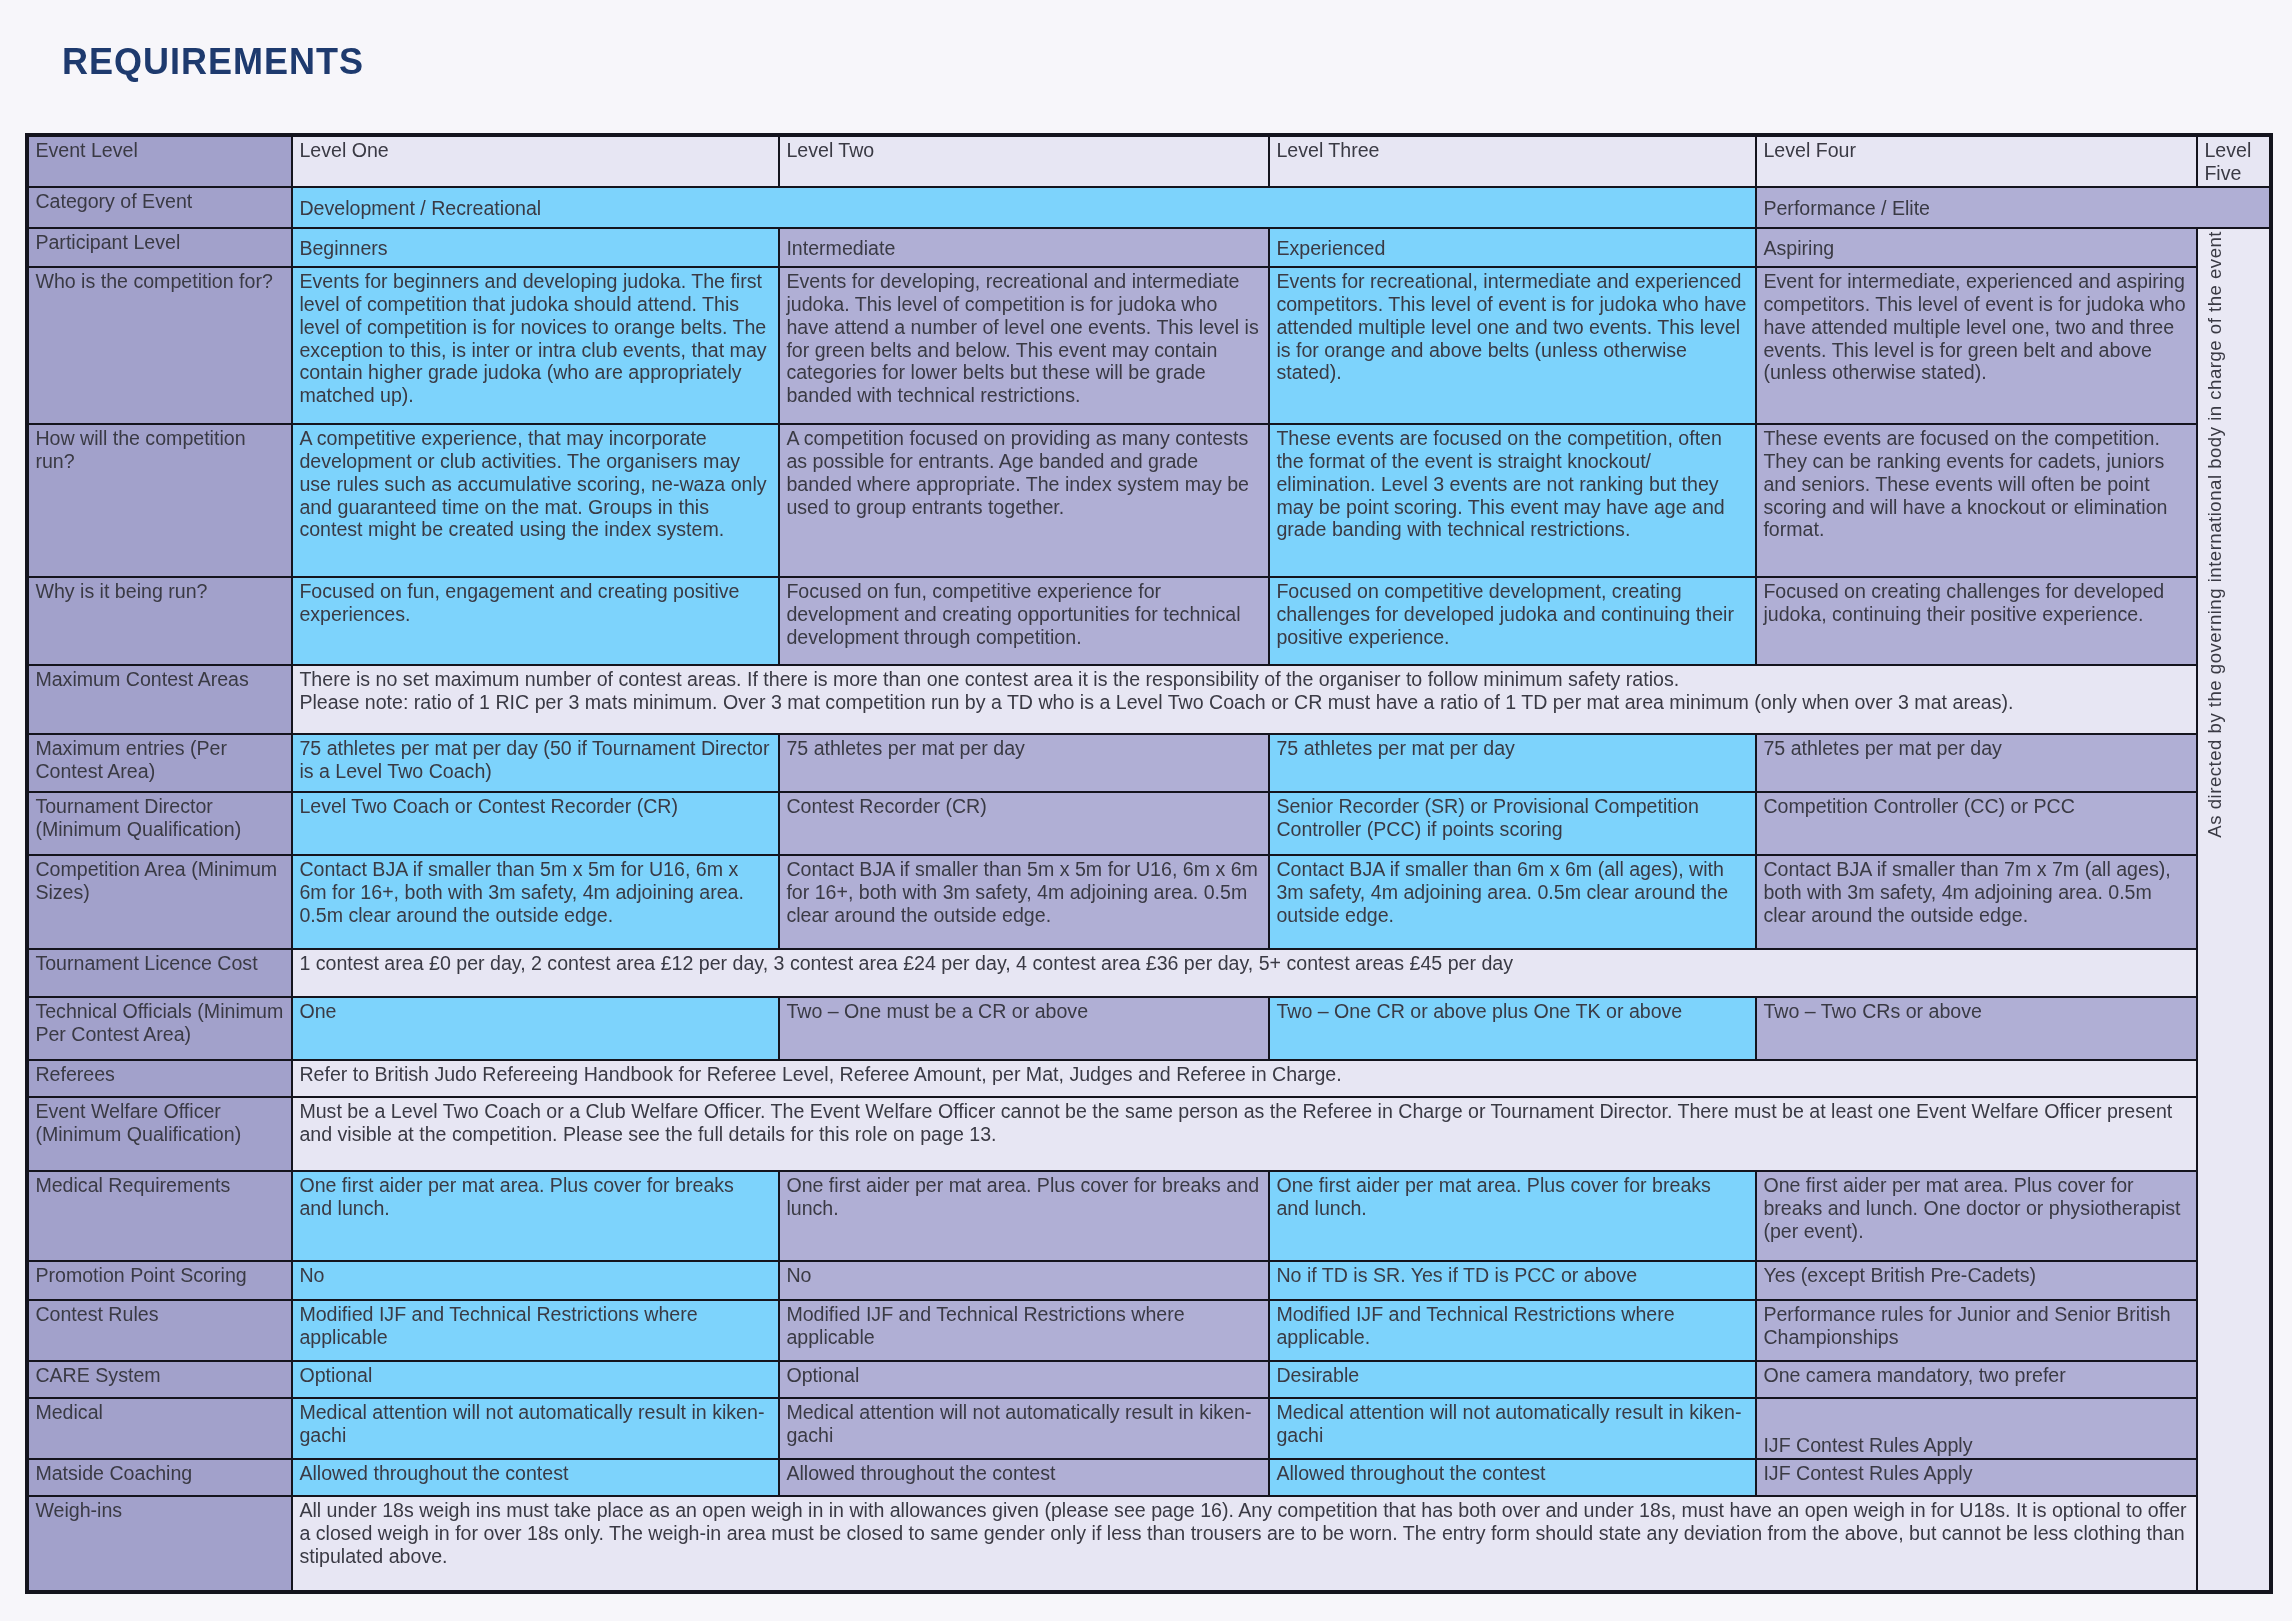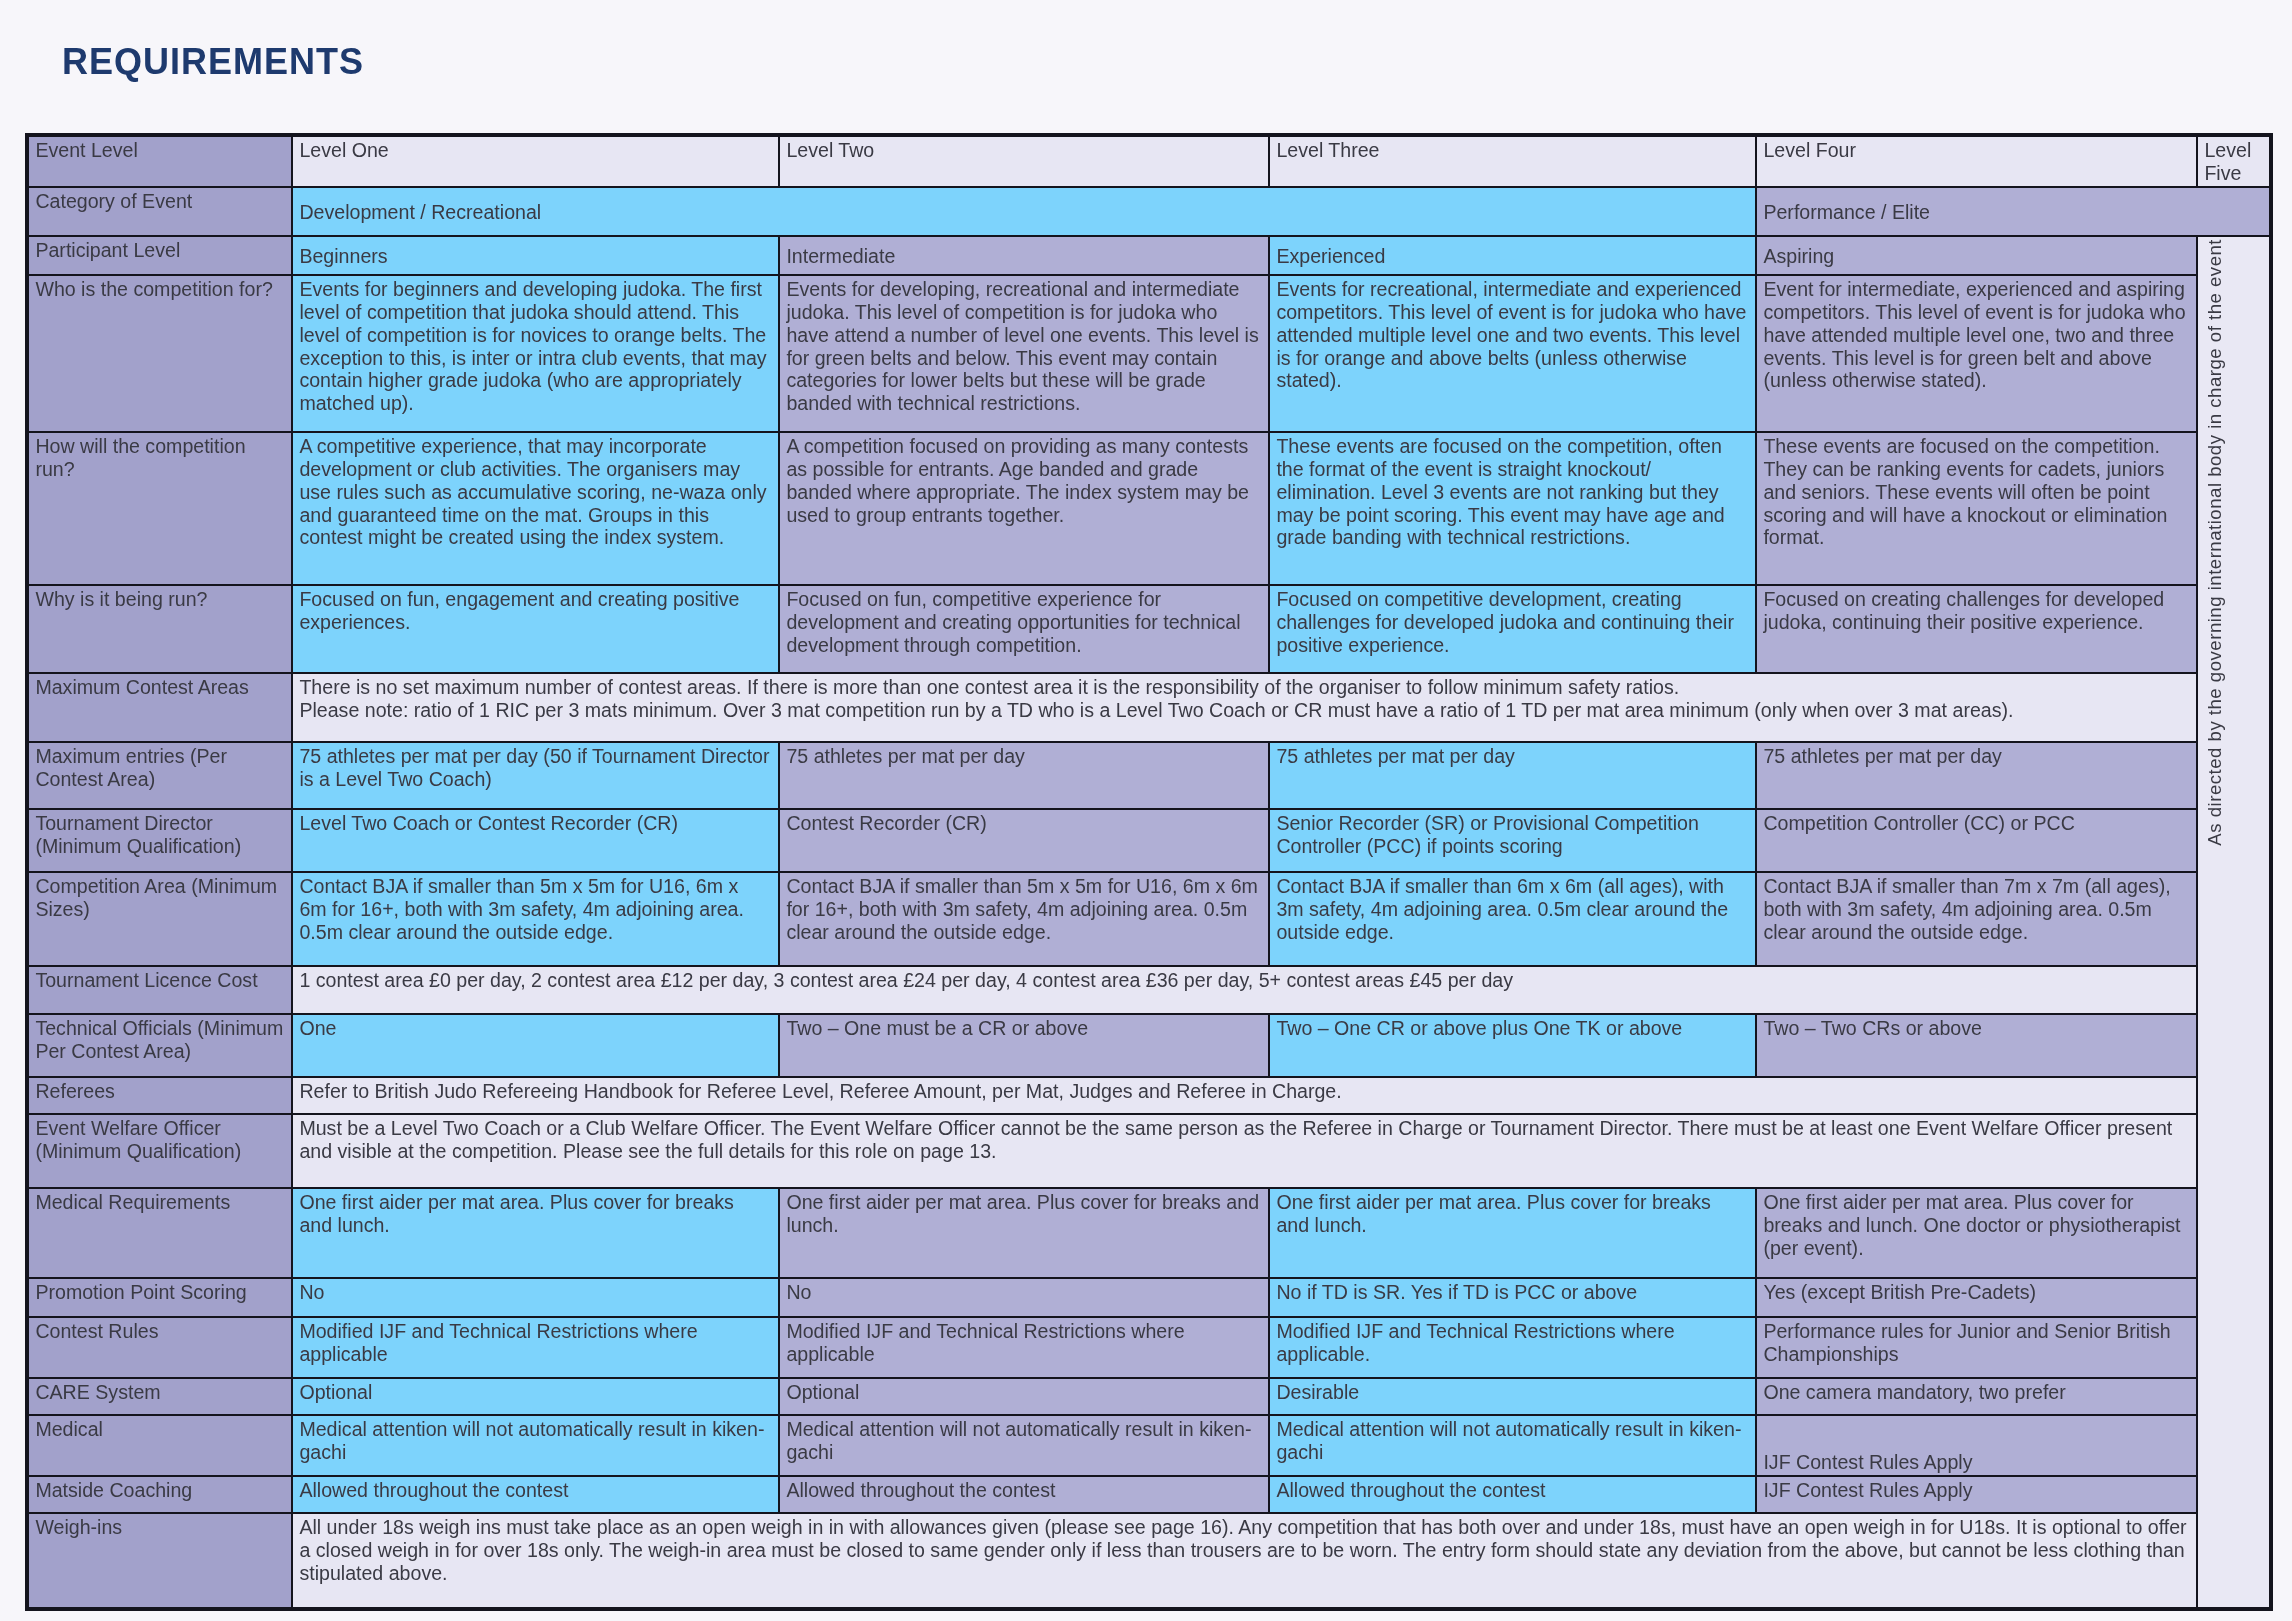--- a/index.html
+++ b/index.html
@@ -61,21 +61,21 @@
   <tbody>
       <tr style="height:43px">
     <th class="lbl">Event Level</th>
     <th class="hdr">Level One</th>
     <th class="hdr">Level Two</th>
     <th class="hdr">Level Three</th>
     <th class="hdr">Level Four</th>
     <th class="hdr">Level Five</th>
   </tr>
 
-  <tr style="height:49px">
+  <tr style="height:41px">
     <td class="lbl">Category of Event</td>
     <td class="light" colspan="3" style="vertical-align:middle">Development / Recreational</td>
     <td class="med" colspan="2" style="vertical-align:middle">Performance / Elite</td>
   </tr>
 
   <tr style="height:39px">
     <td class="lbl">Participant Level</td>
     <td class="light" style="vertical-align:middle">Beginners</td>
     <td class="med" style="vertical-align:middle">Intermediate</td>
     <td class="light" style="vertical-align:middle">Experienced</td>
@@ -110,21 +110,21 @@
   </tr>
 
   <tr style="height:69px">
     <td class="lbl">Maximum Contest Areas</td>
     <td class="full" colspan="4">
       <div>There is no set maximum number of contest areas. If there is more than one contest area it is the responsibility of the organiser to follow minimum safety ratios.</div>
       <div>Please note: ratio of 1 RIC per 3 mats minimum. Over 3 mat competition run by a TD who is a Level Two Coach or CR must have a ratio of 1 TD per mat area minimum (only when over 3 mat areas).</div>
     </td>
   </tr>
 
-  <tr style="height:67px">
+  <tr style="height:58px">
     <td class="lbl">Maximum entries (Per Contest Area)</td>
     <td class="light">75 athletes per mat per day (50 if Tournament Director is a Level Two Coach)</td>
     <td class="med">75 athletes per mat per day</td>
     <td class="light">75 athletes per mat per day</td>
     <td class="med">75 athletes per mat per day</td>
   </tr>
 
   <tr style="height:63px">
     <td class="lbl">Tournament Director (Minimum Qualification)</td>
     <td class="light">Level Two Coach or Contest Recorder (CR)</td>

